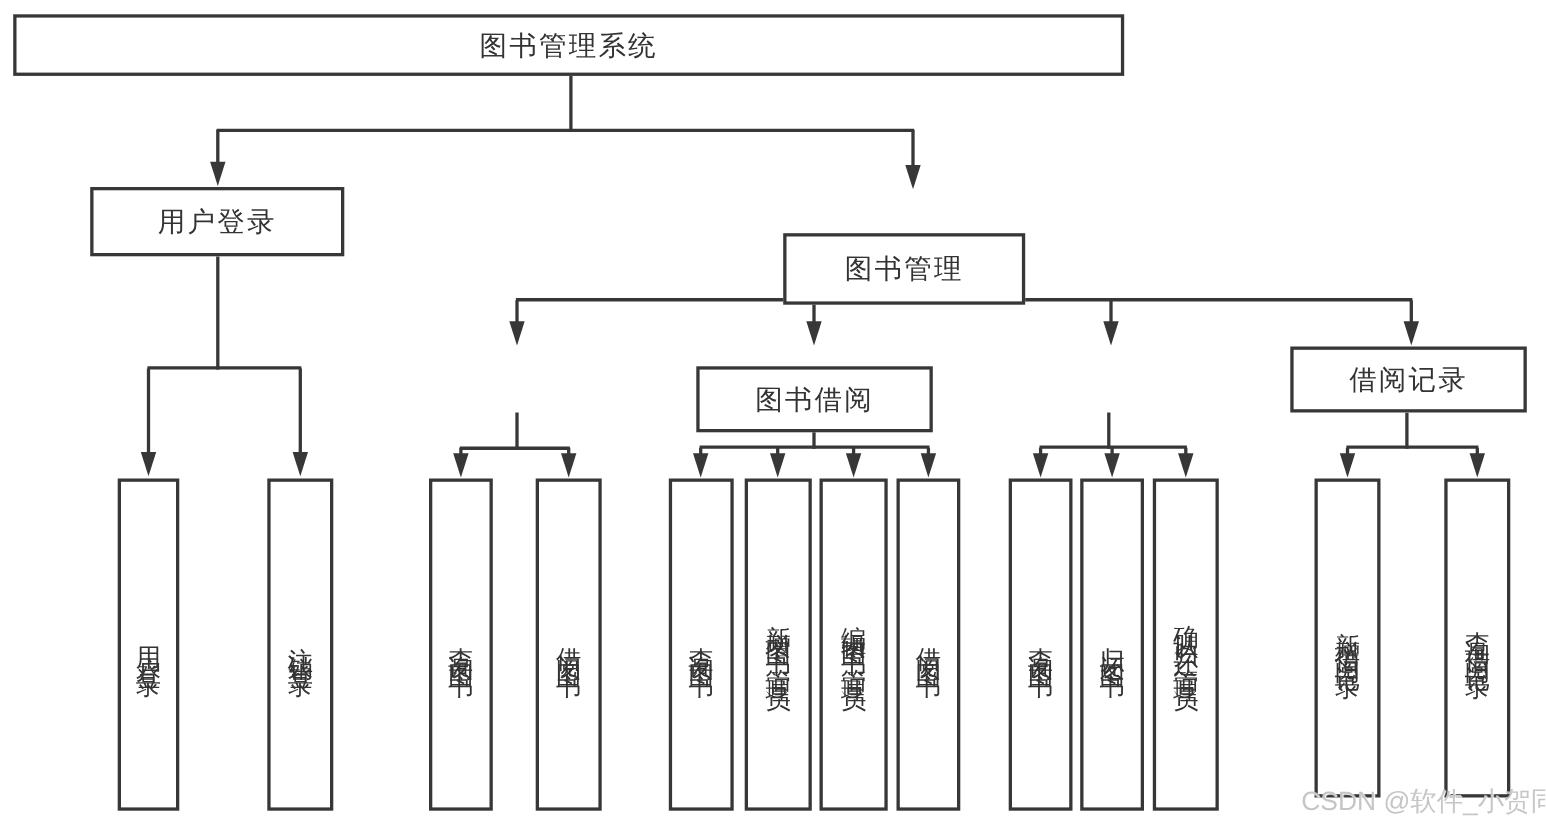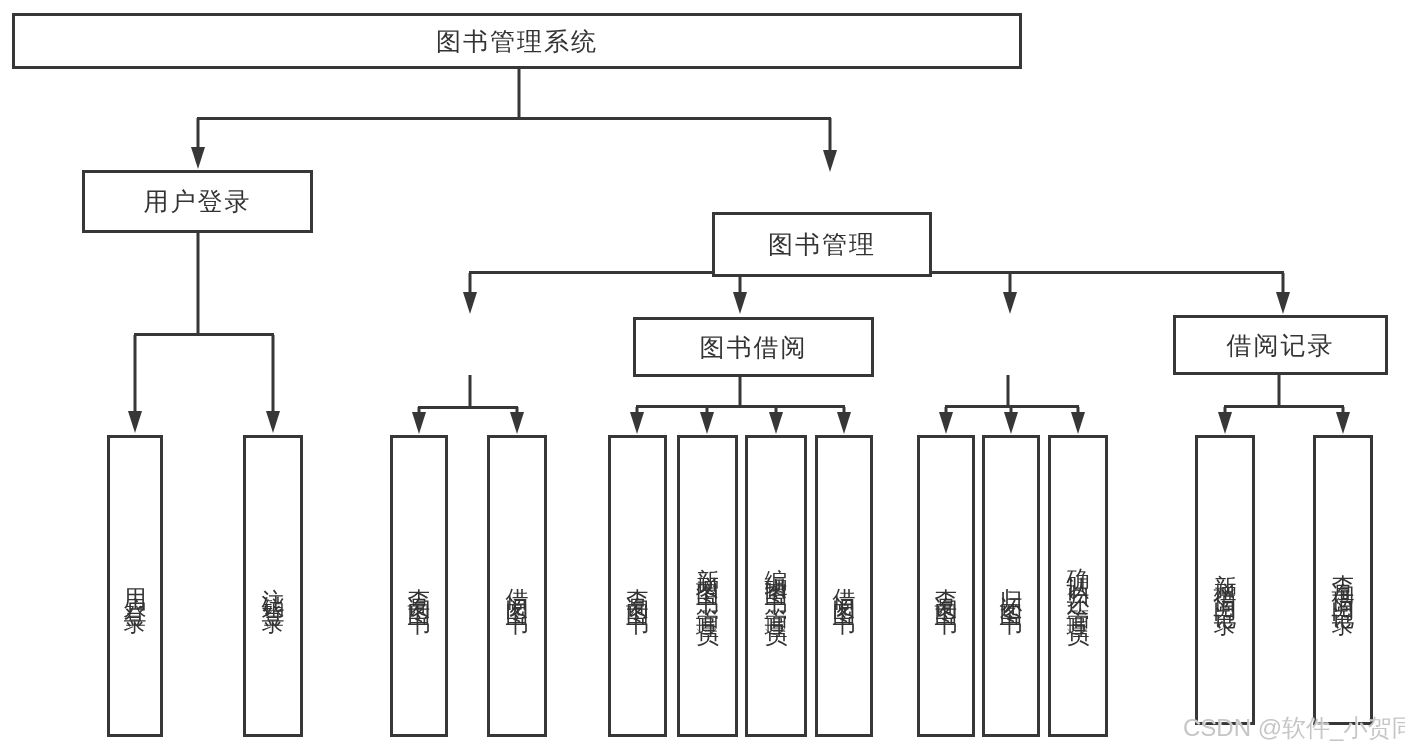--- a/index.html
+++ b/index.html
@@ -28,21 +28,21 @@
     font-size:23px;
     letter-spacing:8px;
     line-height:1;
     white-space:nowrap;
   }
   
   .n-root{left:12px;top:13px;width:1010px;height:56px;}
   .n-user-login{left:82px;top:170px;width:231px;height:63px;}
   .n-book-mgmt{left:712px;top:168px;width:220px;height:65px;margin-top:44px;}
   .n-newbook{left:363px;top:315px;width:215px;height:60px;}
-  .n-borrow{left:633px;top:317px;width:241px;height:60px;}
+  .n-borrow{left:633px;top:333px;width:215px;height:60px;}
   .n-current{left:903px;top:315px;width:215px;height:60px;}
   .n-record{left:1173px;top:315px;width:215px;height:60px;}
   .leaf{top:435px;height:302px;}
   .l-login1{left:107px;width:56px;}
   .l-login2{left:243px;width:60px;}
   .l-nb1{left:390px;width:58px;}
   .l-nb2{left:487px;width:60px;}
   .l-bb1{left:608px;width:59px;}
   .l-bb2{left:677px;width:61px;}
   .l-bb3{left:745px;width:62px;}

